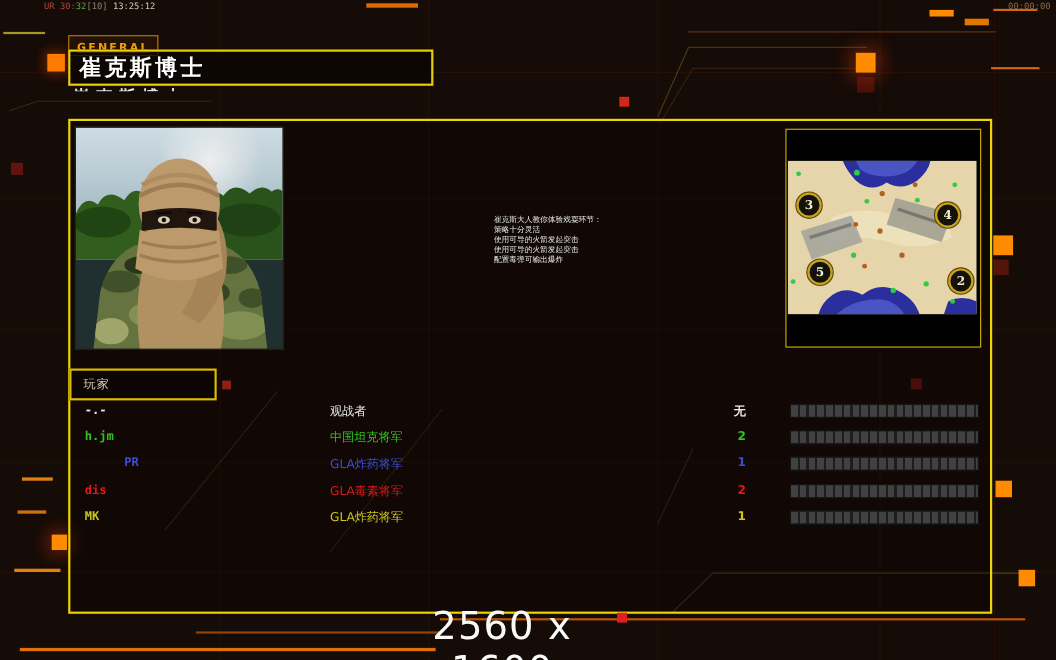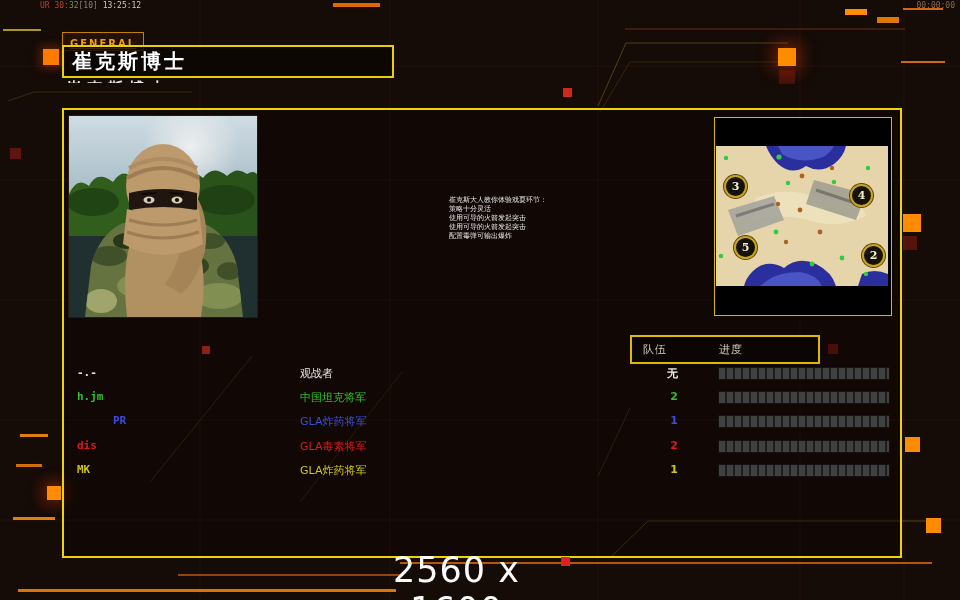--- a/index.html
+++ b/index.html
@@ -231,23 +231,22 @@
             <circle cx="96" cy="118" r="2.4"></circle>
         </g>
       </svg>
     </div>
     <div class="mm-marker" style="left:9px;top:57px;">3</div>
     <div class="mm-marker" style="left:135px;top:66px;">4</div>
     <div class="mm-marker" style="left:19px;top:118px;">5</div>
     <div class="mm-marker" style="left:147px;top:126px;">2</div>
   </div>
 
-  <div class="hdr-box" style="left:630px;top:335px;width:186px;">
-    <span class="hdr-label">队伍</span>
-    <span class="hdr-label2">进度</span>
+  <div class="hdr-box" style="left:63px;top:335px;width:130px;">
+    <span class="hdr-label">玩家</span>
   </div>
 
   <div class="prow" style="top:366px;">
     <span class="pname" style="color: rgb(233, 233, 233);">-.-</span>
     <span class="pfaction" style="color: rgb(233, 233, 233);">观战者</span>
     <span class="pteam" style="color: rgb(233, 233, 233);">无</span>
     <span class="pbar"></span>
   </div>
   <div class="prow" style="top:390px;">
     <span class="pname" style="color: rgb(47, 194, 36);">h.jm</span>

